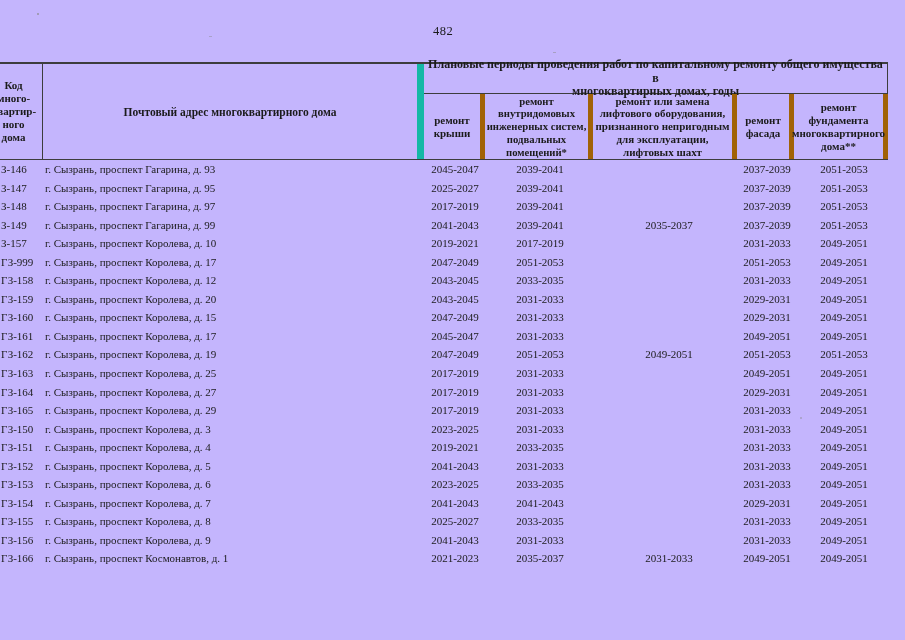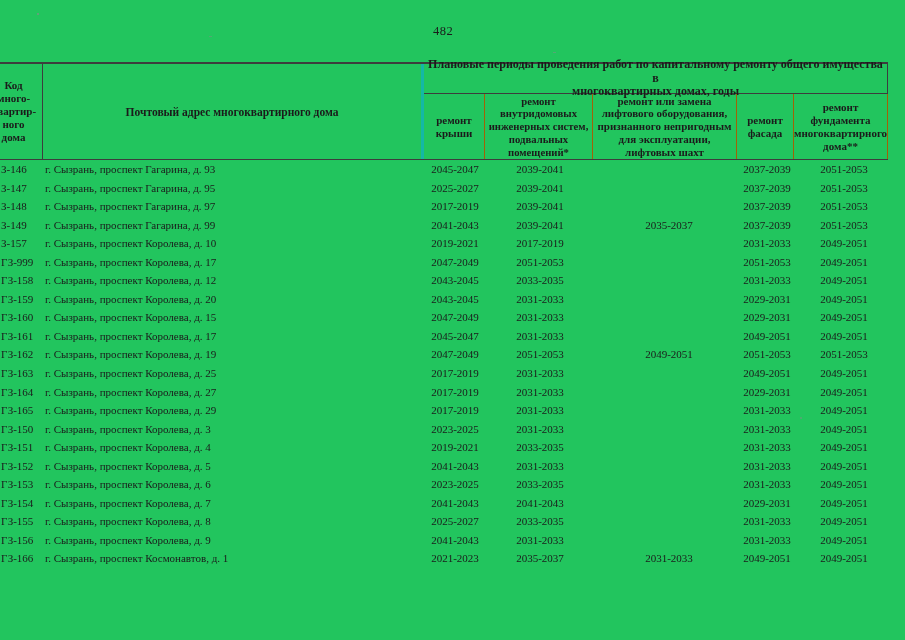--- a/index.html
+++ b/index.html
@@ -1,31 +1,31 @@
 <!DOCTYPE html>
 <html><head>
 <meta charset="utf-8">
 <style>
   html,body{margin:0;padding:0;background:#fff;}
   *{box-sizing:border-box;}
   .page{
-    position:relative;width:905px;height:640px;background:#22c55e;overflow:hidden;
+    position:relative;width:905px;height:640px;background:#c4b5fd;overflow:hidden;
     font-family:"Liberation Serif", serif;color:#1b1b1b;
   }
   .page-number{position:absolute;left:433px;top:24px;font-size:12.5px;letter-spacing:.5px;}
   .tbl{position:absolute;left:0;top:62px;width:888px;}
   .thead{position:relative;height:98px;border-top:2px solid #3d3d3d;border-bottom:1px solid #3d3d3d;}
   .hc{position:absolute;display:flex;align-items:center;justify-content:center;
       text-align:center;font-weight:700;white-space:pre-line;}
   .hc-code{left:0;top:0;width:43px;height:95px;border-right:1px solid #3d3d3d;overflow:visible;}
   .hc-code-inner{width:60px;margin-left:-15px;font-size:11px;line-height:13px;text-align:center;}
-  .hc-addr{left:43px;top:0;width:381px;height:95px;border-right:3px solid #14b8a6;font-size:11.5px;}
+  .hc-addr{left:43px;top:0;width:381px;height:95px;border-right:7px solid #14b8a6;font-size:11.5px;}
   .hc-group{left:424px;top:0;width:464px;height:30px;border-right:1px solid #3d3d3d;
             border-bottom:1px solid #3d3d3d;font-size:12px;line-height:13.5px;}
-  .hsub{top:30px;height:65px;border-right:1px solid #a16207;}
+  .hsub{top:30px;height:65px;border-right:5px solid #a16207;}
   .hc-roof{left:424px;width:61px;font-size:11px;line-height:13px;}
   .hc-sys{left:485px;width:108px;font-size:10.7px;line-height:12.7px;}
   .hc-elev{left:593px;width:144px;font-size:11px;line-height:12.7px;}
   .hc-fas{left:737px;width:57px;font-size:11px;line-height:13px;}
   .hc-fnd{left:794px;width:94px;font-size:11px;line-height:13px;}
   .tbody{position:relative;width:888px;}
   .trow{position:relative;height:18.55px;}
   .cell{position:absolute;top:0;height:18.55px;line-height:18.55px;font-size:11px;white-space:nowrap;}
   .c-code{left:1px;}
   .c-addr{left:45px;}

